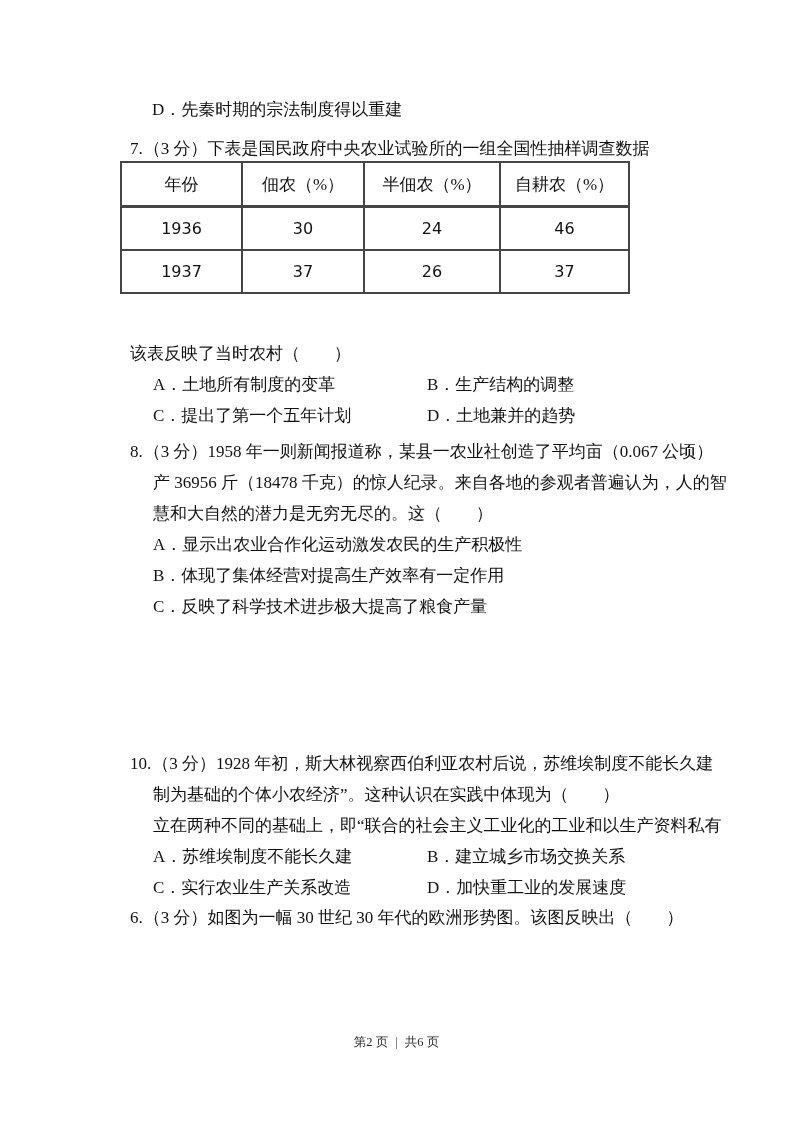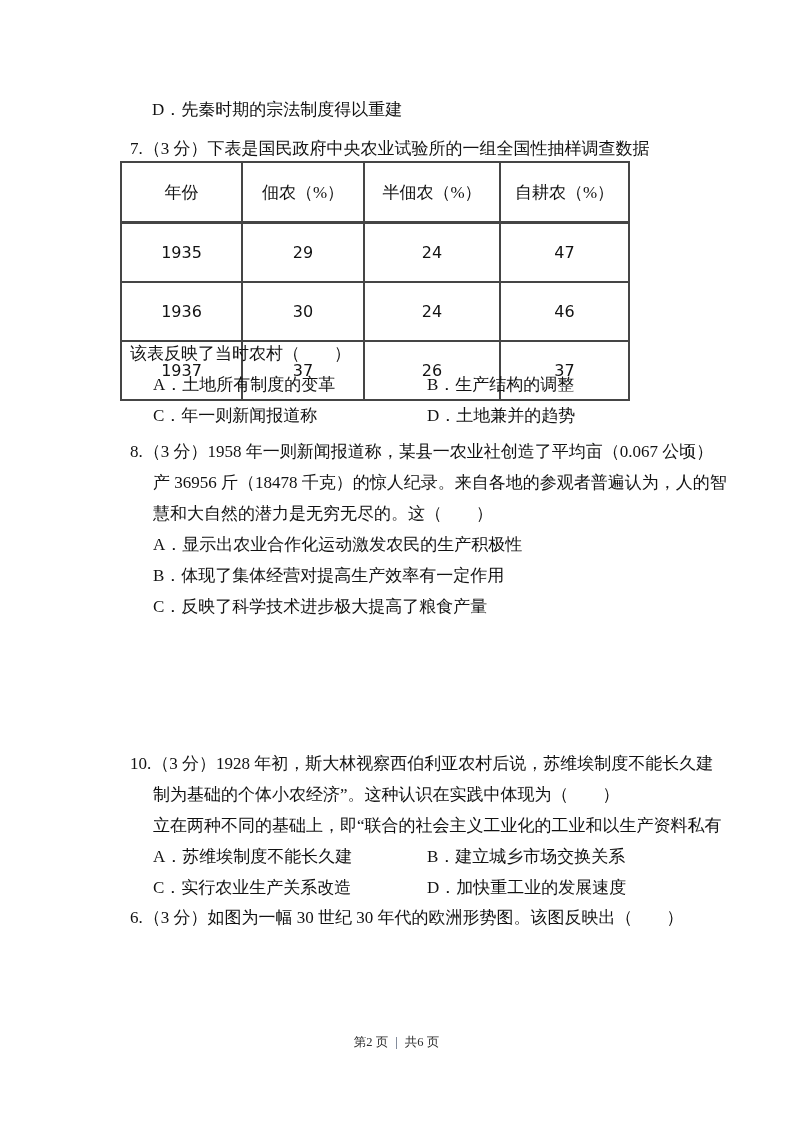--- a/index.html
+++ b/index.html
@@ -25,21 +25,21 @@
 
   
   table.survey {
     position: absolute; left: 120px; top: 161px;
     width: 508px;
     border-collapse: collapse; table-layout: fixed;
   }
   table.survey td {
     border: 2px solid #454545;
     text-align: center; vertical-align: middle;
-    padding: 12px;
+    padding: 4px;
   }
   table.survey tr.hdr td {
     height: 34px;
     font-size: 17px;
     border-bottom: 3px solid #454545;
   }
   table.survey tr.data td {
     height: 33px;
     font-family: "DejaVu Sans", "Liberation Sans", sans-serif;
     font-size: 16px;
@@ -74,47 +74,41 @@
         <col style="width:129px">
     </colgroup>
     <tbody>
         <tr class="hdr">
       <td>年份</td>
       <td>佃农（%）</td>
       <td>半佃农（%）</td>
       <td>自耕农（%）</td>
     </tr>
     <tr class="data">
-      <td>1935</td>
-      <td>29</td>
-      <td>24</td>
-      <td>47</td>
-    </tr>
-    <tr class="data">
       <td>1936</td>
       <td>30</td>
       <td>24</td>
       <td>46</td>
     </tr>
     <tr class="data">
       <td>1937</td>
       <td>37</td>
       <td>26</td>
       <td>37</td>
     </tr>
   </tbody>
     </table>
 
   <div class="block" style="top:338px">
     <div class="line">该表反映了当时农村（　　）</div>
     <div class="line cont opt2">
       <span class="optL">A．土地所有制度的变革</span><span>B．生产结构的调整</span>
     </div>
     <div class="line cont opt2">
-      <span class="optL">C．年一则新闻报道称</span><span>D．土地兼并的趋势</span>
+      <span class="optL">C．提出了第一个五年计划</span><span>D．土地兼并的趋势</span>
     </div>
   </div>
 
   <div class="block" style="top:436px">
     <div class="line"><span class="qnum">8.</span><span>（3 分）1958 年一则新闻报道称，某县一农业社创造了平均亩（0.067 公顷）</span></div>
     <div class="line cont">产 36956 斤（18478 千克）的惊人纪录。来自各地的参观者普遍认为，人的智</div>
     <div class="line cont">慧和大自然的潜力是无穷无尽的。这（　　）</div>
     <div class="line cont">A．显示出农业合作化运动激发农民的生产积极性</div>
     <div class="line cont">B．体现了集体经营对提高生产效率有一定作用</div>
     <div class="line cont">C．反映了科学技术进步极大提高了粮食产量</div>

